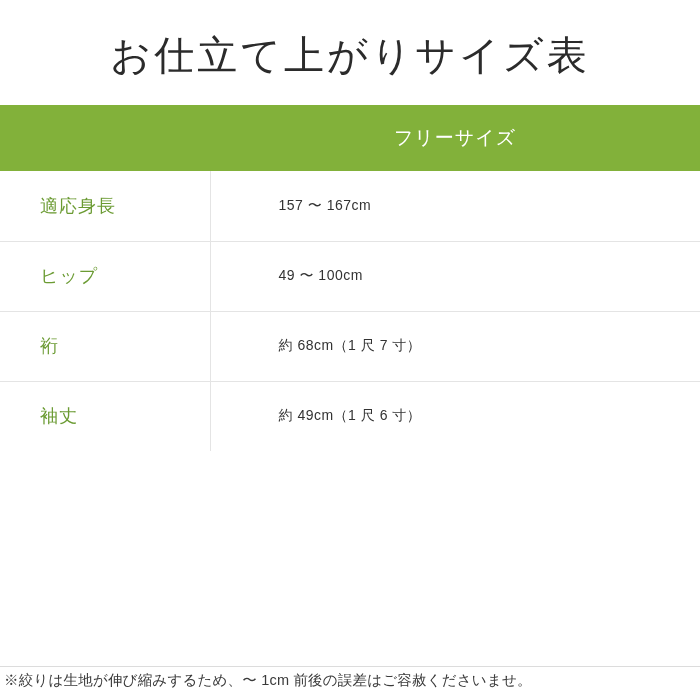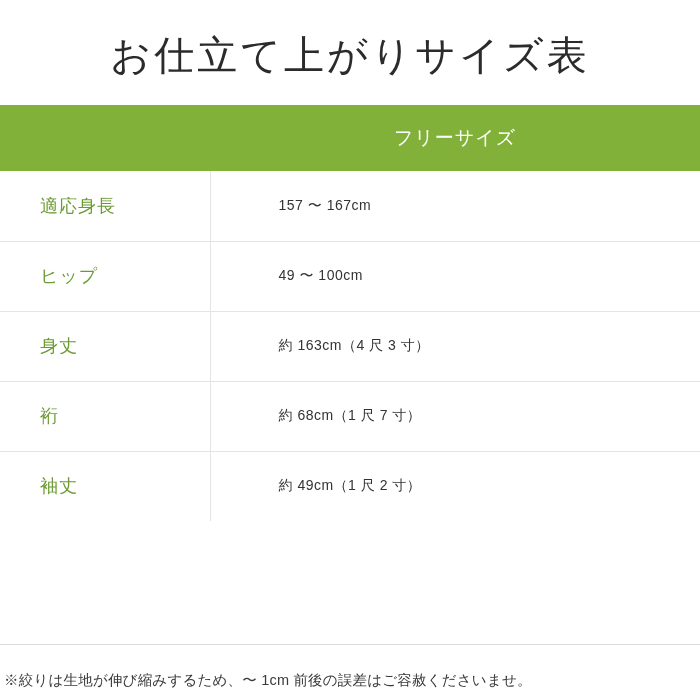--- a/index.html
+++ b/index.html
@@ -81,21 +81,21 @@
   }
   .footnote {
     position: absolute;
     left: 0;
     bottom: 0;
     width: 700px;
     box-sizing: border-box;
     border-top: 1px solid #dcdcdc;
     font-size: 14.5px;
     color: #3a3a3a;
-    padding: 26px 4px 10px 4px;
+    padding: 4px 4px 10px 4px;
     letter-spacing: 0.2px;
     white-space: nowrap;
     background: #ffffff;
   }
 </style>
 </head>
 <body>
 
 <div class="page">
 
@@ -114,29 +114,25 @@
 
       <tr class="body-row">
         <td class="label">適応身長</td>
         <td class="value">157 〜 167cm</td>
       </tr>
       <tr class="body-row">
         <td class="label">ヒップ</td>
         <td class="value">49 〜 100cm</td>
       </tr>
       <tr class="body-row">
-        <td class="label">身丈</td>
-        <td class="value">約 163cm（4 尺 3 寸）</td>
-      </tr>
-      <tr class="body-row">
         <td class="label">裄</td>
         <td class="value">約 68cm（1 尺 7 寸）</td>
       </tr>
       <tr class="body-row">
         <td class="label">袖丈</td>
-        <td class="value">約 49cm（1 尺 2 寸）</td>
+        <td class="value">約 49cm（1 尺 6 寸）</td>
       </tr>
     </tbody>
   </table>
 
   <div class="footnote">※絞りは生地が伸び縮みするため、〜 1cm 前後の誤差はご容赦くださいませ。</div>
 
 </div>
 
 </body></html>

